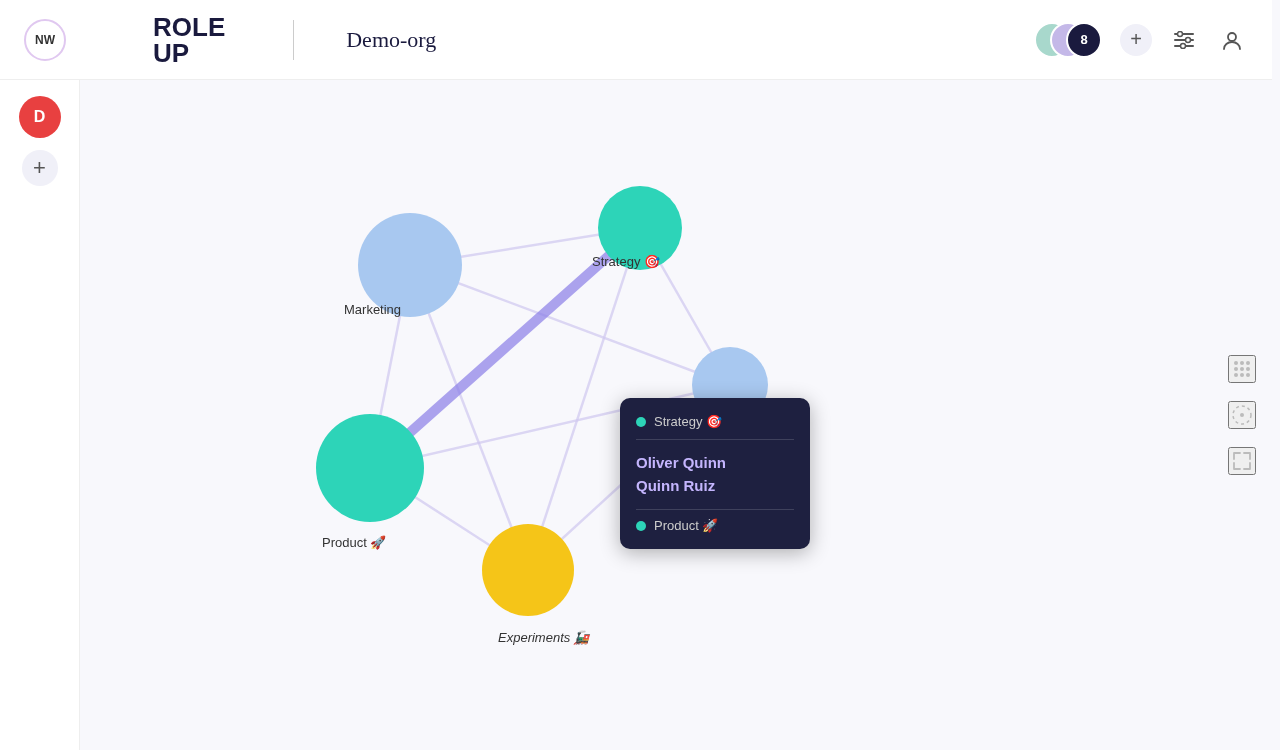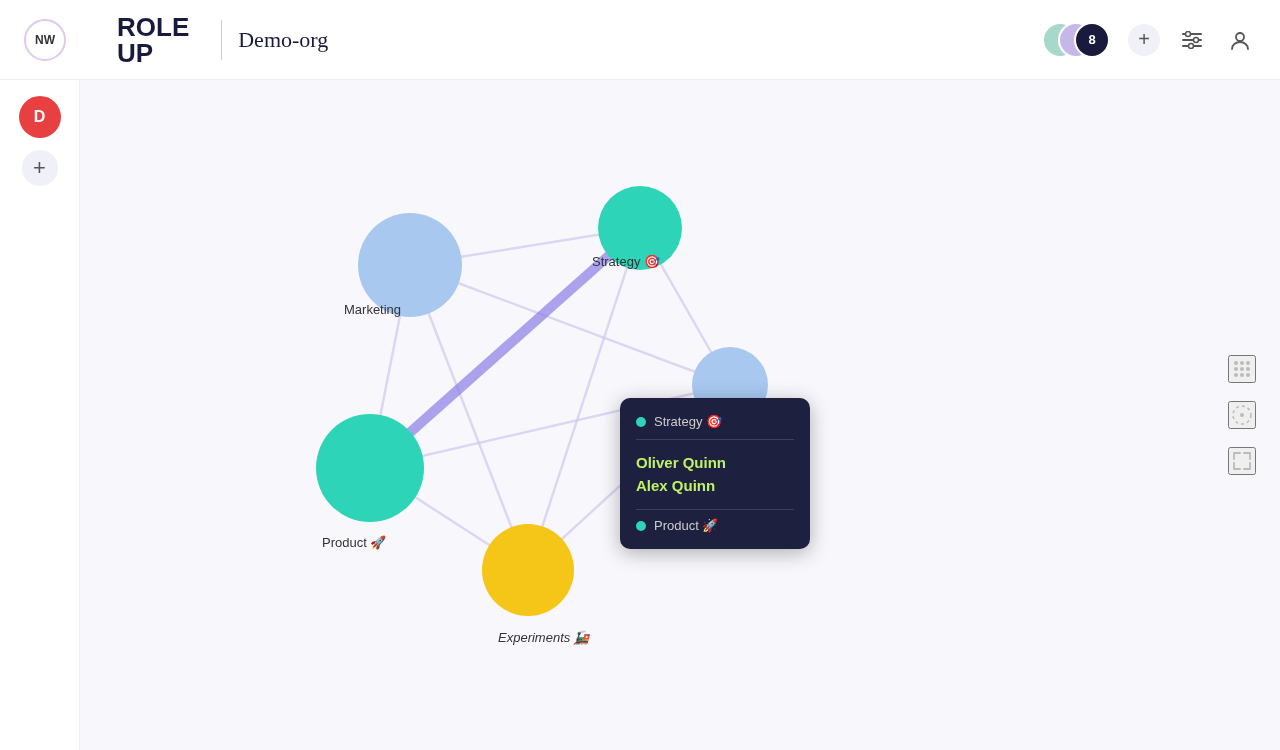--- a/index.html
+++ b/index.html
@@ -8,28 +8,29 @@
       height: 750px;
       overflow: hidden;
       font-family: -apple-system, BlinkMacSystemFont, 'Segoe UI', sans-serif;
       background: #f8f8fc;
       position: relative;
     }
 
     
     .header {
       position: absolute;
-      top: 0; left: 0; right: 0;
+      top: 0; left: 0; right: 8px;
       height: 80px;
       background: #fff;
       display: flex;
       align-items: center;
       padding: 0 24px;
       border-bottom: 1px solid #eee;
       z-index: 10;
+      gap: 36px;
     }
 
     .nw-badge {
       width: 42px; height: 42px;
       border-radius: 50%;
       border: 2px solid #e0c8f0;
       background: #fff;
       display: flex; align-items: center; justify-content: center;
       font-size: 12px; font-weight: 600;
       color: #333;
@@ -216,21 +217,21 @@
 
     .tooltip-divider {
       height: 1px;
       background: rgba(255,255,255,0.15);
       margin: 8px 0;
     }
 
     .tooltip-names {
       font-size: 15px;
       font-weight: 600;
-      color: #bef264;
+      color: #c4b5fd;
       line-height: 1.5;
       padding: 4px 0;
     }
 
     
     .node-label {
       position: absolute;
       font-size: 13px;
       color: #333;
       white-space: nowrap;
@@ -354,21 +355,21 @@
   </div>
 
   <div class="tooltip-card">
     <div class="tooltip-row">
       <div class="tooltip-dot"></div>
       <div class="tooltip-label">Strategy 🎯</div>
     </div>
     <div class="tooltip-divider"></div>
     <div class="tooltip-names">
       <div>Oliver Quinn</div>
-      <div>Alex Quinn</div>
+      <div>Quinn Ruiz</div>
     </div>
     <div class="tooltip-divider"></div>
     <div class="tooltip-row" style="margin-bottom:0;">
       <div class="tooltip-dot"></div>
       <div class="tooltip-label">Product 🚀</div>
     </div>
   </div>
 
   <div class="right-tools">
     <button class="tool-icon">

